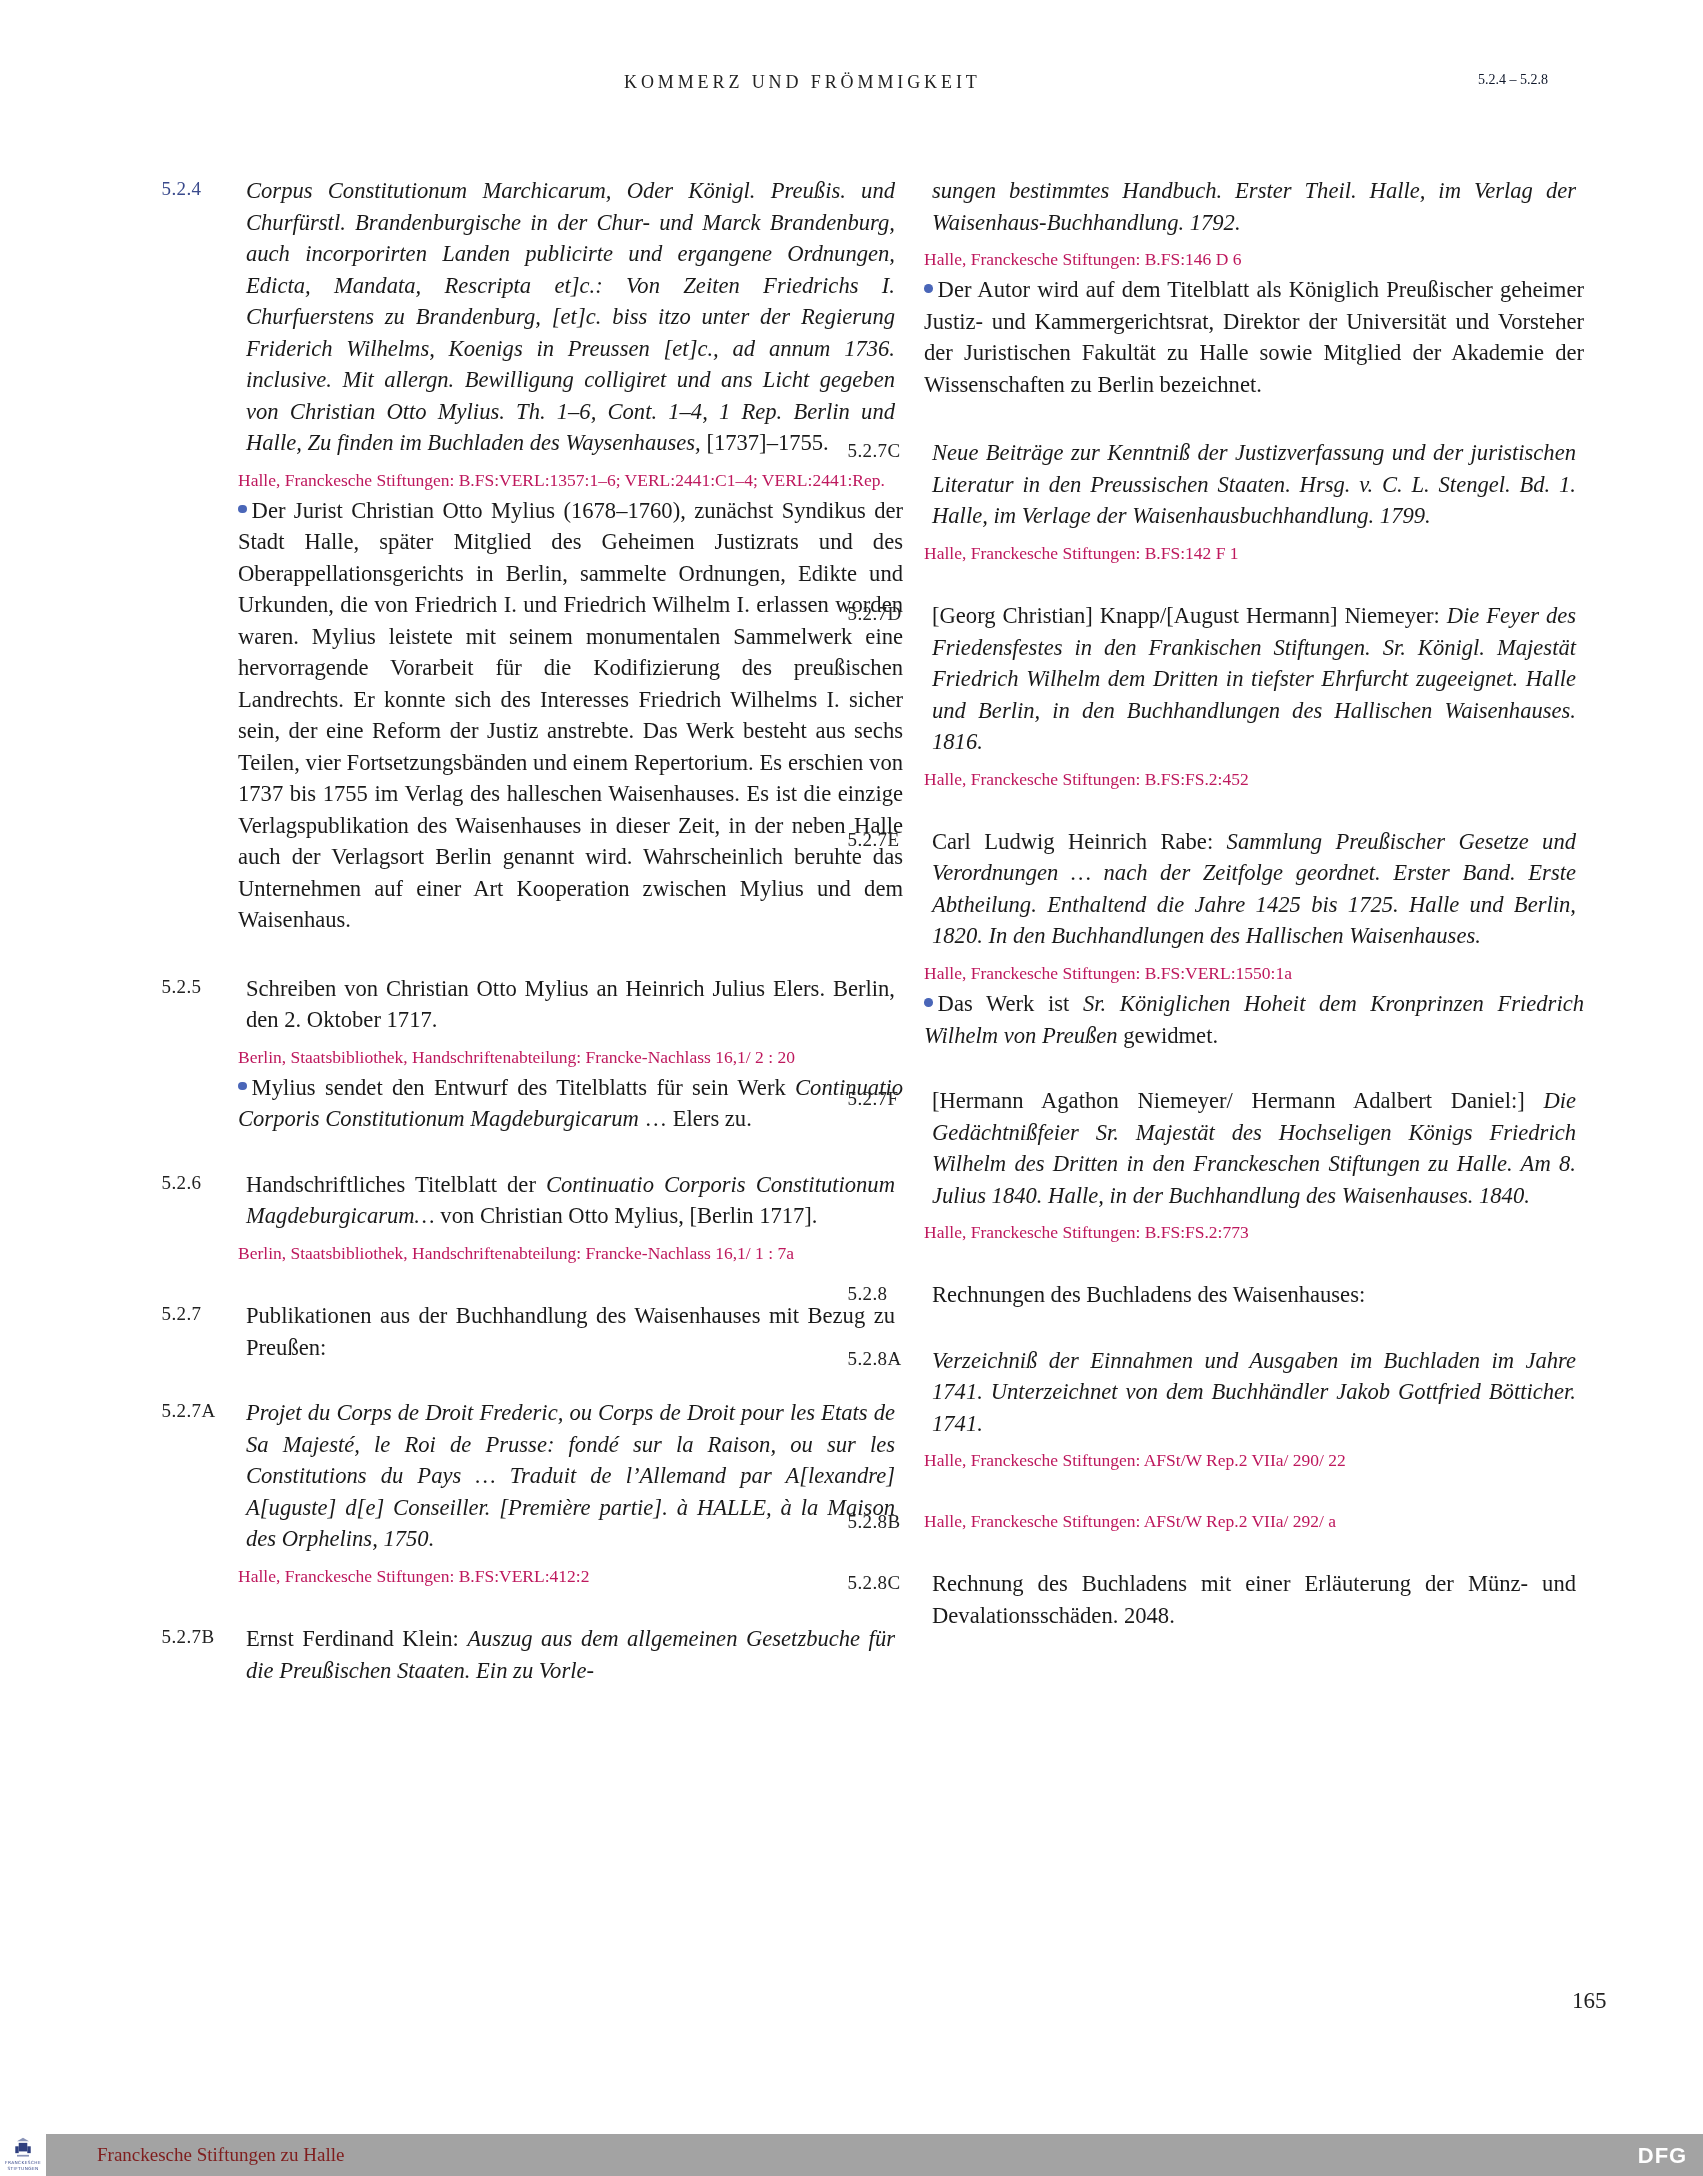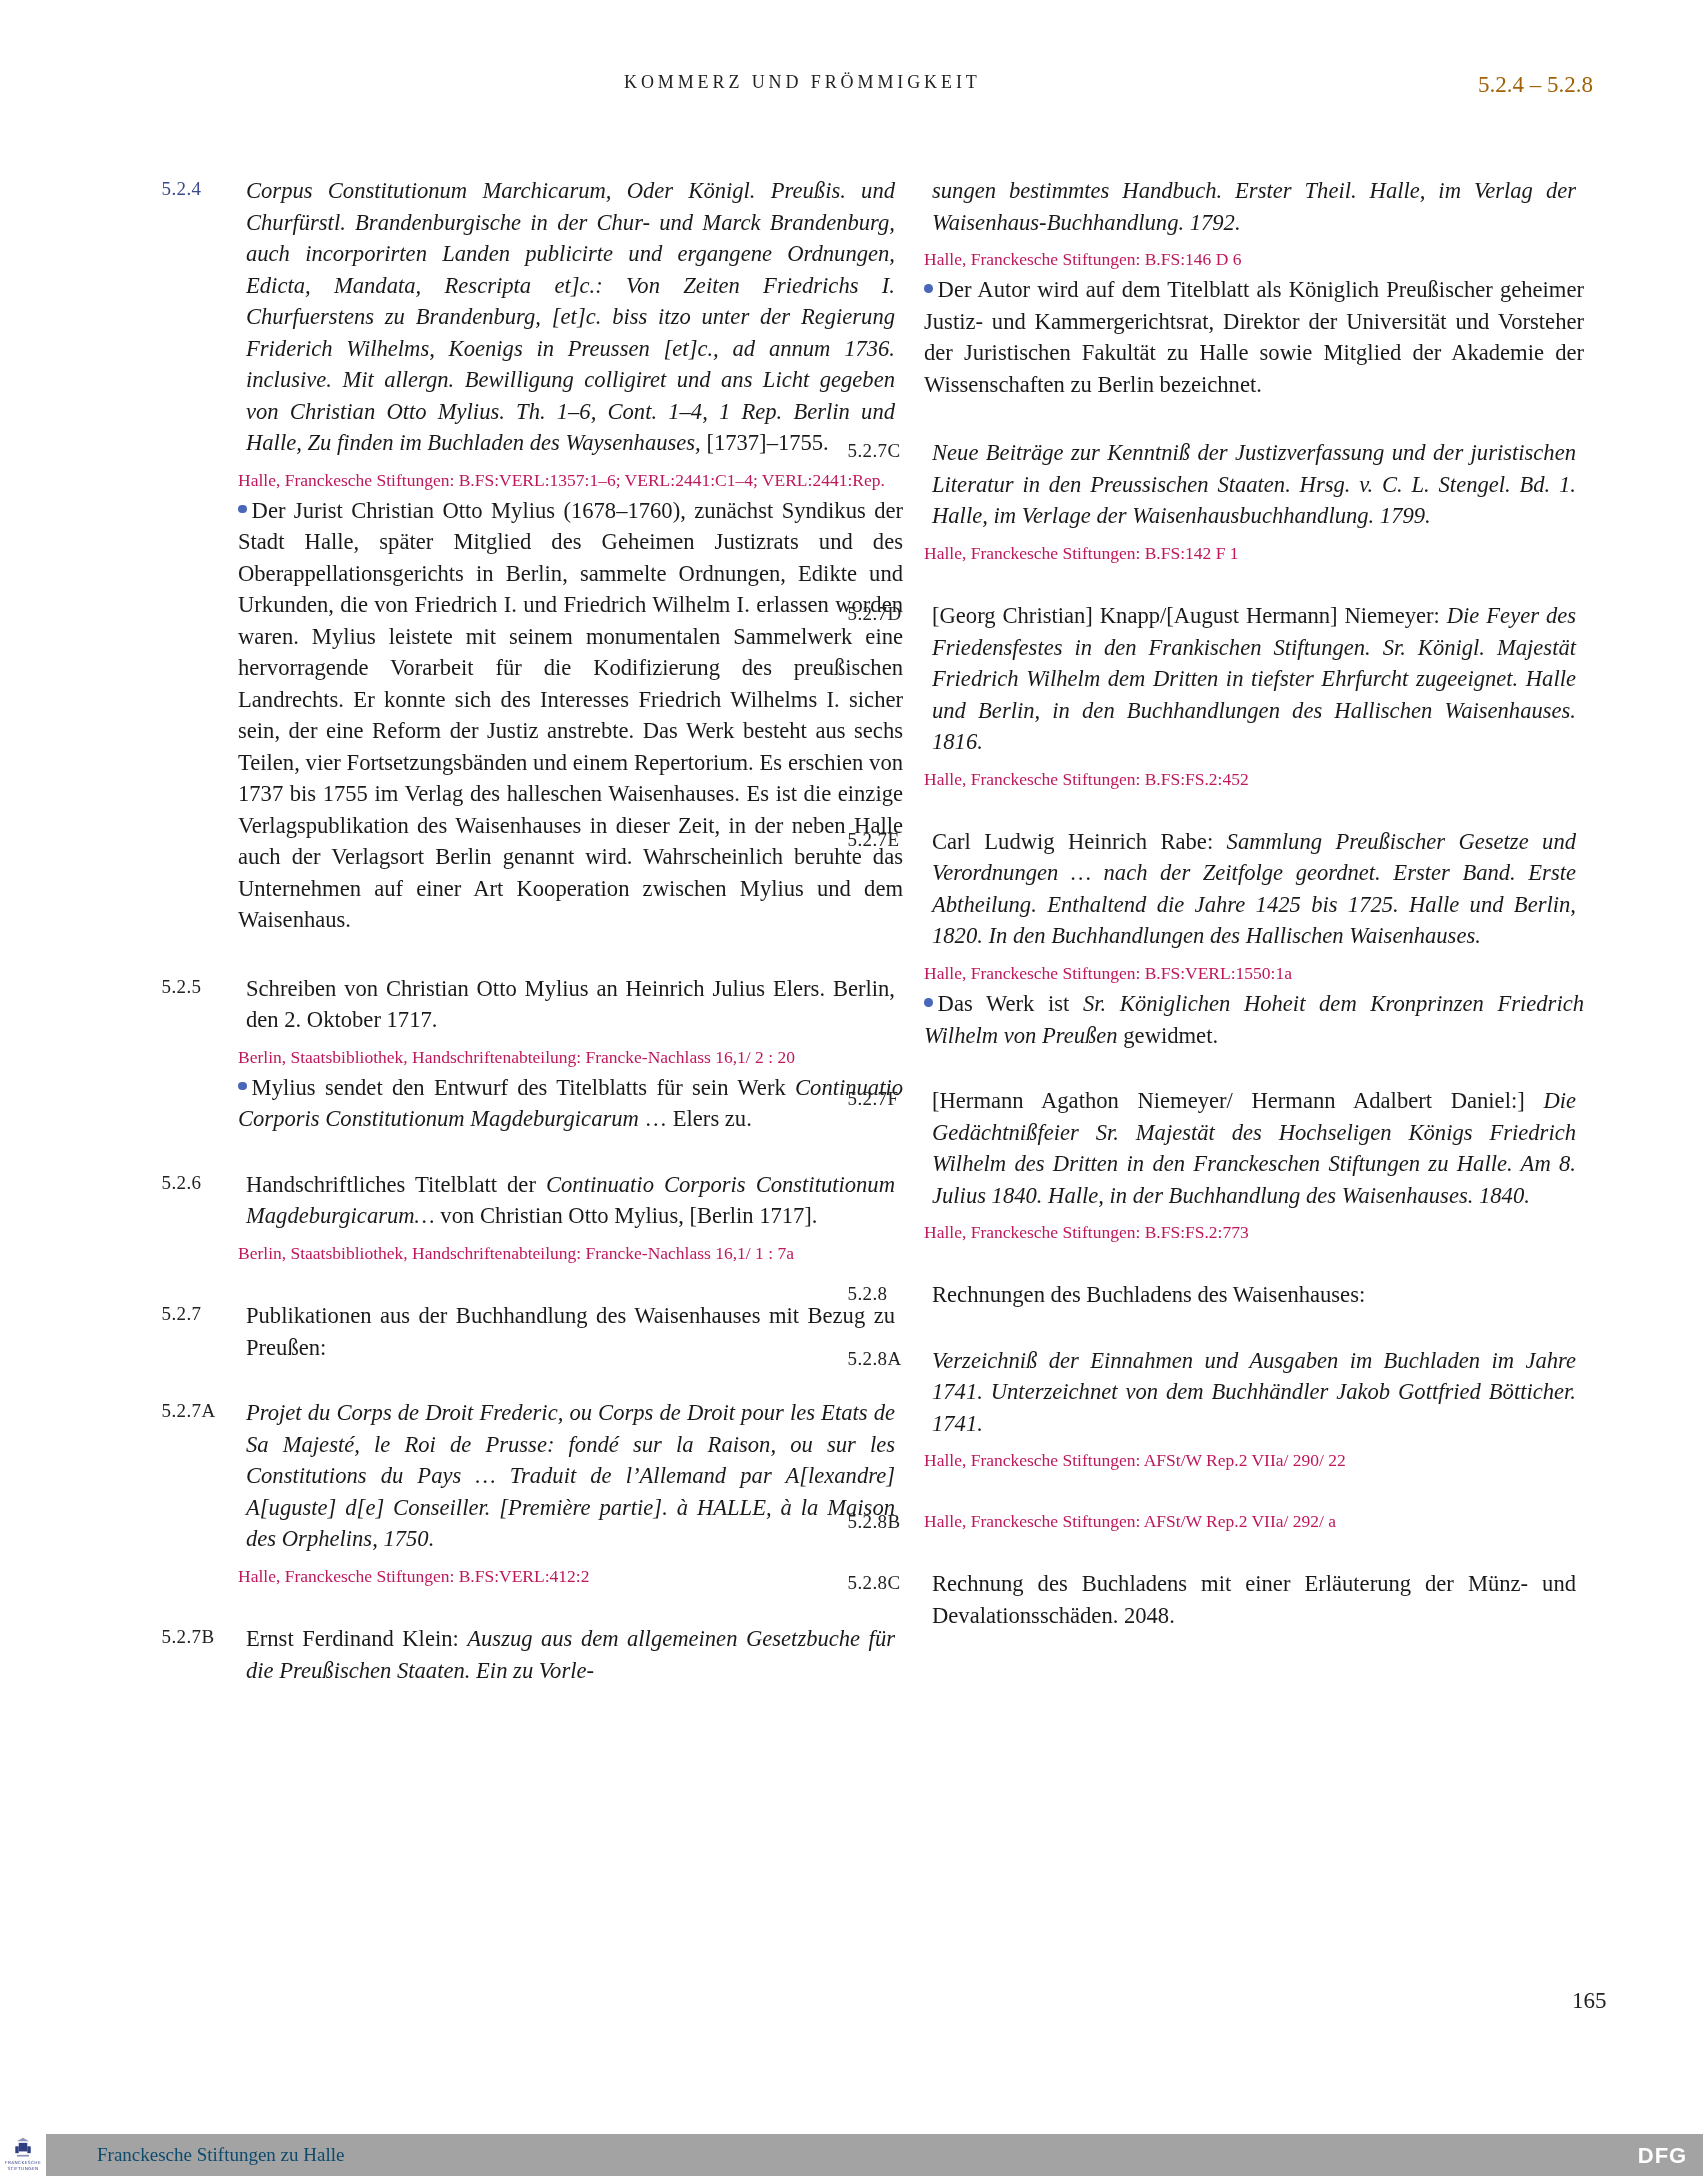--- a/index.html
+++ b/index.html
@@ -1,40 +1,40 @@
 <!DOCTYPE html>
 <html style="font-size:13.6px"><head>
 <meta charset="utf-8">
 <style>
   html, body { margin: 0; padding: 0; background: #ffffff; }
   body { width: 1704px; height: 2176px; position: relative; overflow: hidden;
          font-family: "Liberation Serif", "DejaVu Serif", serif; color: #1a1a1a; }
   .running-head { position: absolute; top: 72px; left: 0; width: 1700px; height: 34px; }
   .rh-title { position: absolute; left: 624px; top: 0; font-size: 18px; letter-spacing: 3.9px;
               font-family: "Liberation Serif", serif; color: #222; }
-  .rh-range { position: absolute; left: 1478px; top: 0; font-size: 23px; color: #a16207;
+  .rh-range { position: absolute; left: 1478px; top: 0; font-size: 14px; color: #0f172a;
               font-family: "Liberation Serif", serif; }
   .column { position: absolute; top: 167px; width: 750px; }
   .col-left { left: 153px; }
   .col-right { left: 839px; width: 745px; }
   .entry { position: relative; padding-left: 85px; margin-bottom: 34px; }
   .entry .num { position: absolute; left: 8.5px; top: 3.4px; font-size: 19px; color: #222;
                 letter-spacing: 0.4px; }
   .entry .num.blue { color: #3a4a8c; }
   .entry .title { font-size: 22.6px; line-height: 31.5px; text-align: justify; margin: 8px; }
   .entry .title i { font-style: italic; }
   .entry .sig { font-size: 17.5px; line-height: 26.4px; margin: 1.7px 0 1.7px 0; color: #be185d; }
   .entry .note { font-size: 22.6px; line-height: 31.5px; text-align: justify; margin: 0; }
   .bullet { display: inline-block; width: 8.5px; height: 8.5px; border-radius: 50%;
             background: #4a66b8; margin-right: 5.1px; vertical-align: 4.3px; }
   .page-number { position: absolute; left: 1572px; top: 1988px; font-size: 23px; color: #222; }
   .footer { position: absolute; left: 0; top: 2134px; width: 1704px; height: 43px; }
   .footer-logo { position: absolute; left: 0; top: 0; width: 46px; height: 43px; background: #fff; }
   .footer-bar { position: absolute; left: 46px; top: 0; width: 1658px; height: 43px; background: #a3a3a3; }
-  .footer-text { position: absolute; left: 51px; top: 10.2px; color: #0c4a6e; font-size: 19px;
+  .footer-text { position: absolute; left: 51px; top: 10.2px; color: #7f1d1d; font-size: 19px;
                  font-family: "Liberation Serif", serif; }
   .dfg { position: absolute; right: 17px; top: 8.5px; color: #ffffff; font-size: 22px; font-weight: bold;
          font-family: "Liberation Sans", sans-serif; letter-spacing: 0.9px; }
   .logo-svg { position: absolute; left: 5.1px; top: 1.7px; }
   .logo-caption { position: absolute; left: 2.6px; top: 25.6px; font-size: 4.3px; color: #3a4a8c;
                   font-family: "DejaVu Sans", sans-serif; letter-spacing: 0.4px; line-height: 6px; text-align: center; width: 41px; }
 </style>
 </head>
 <body>
 

